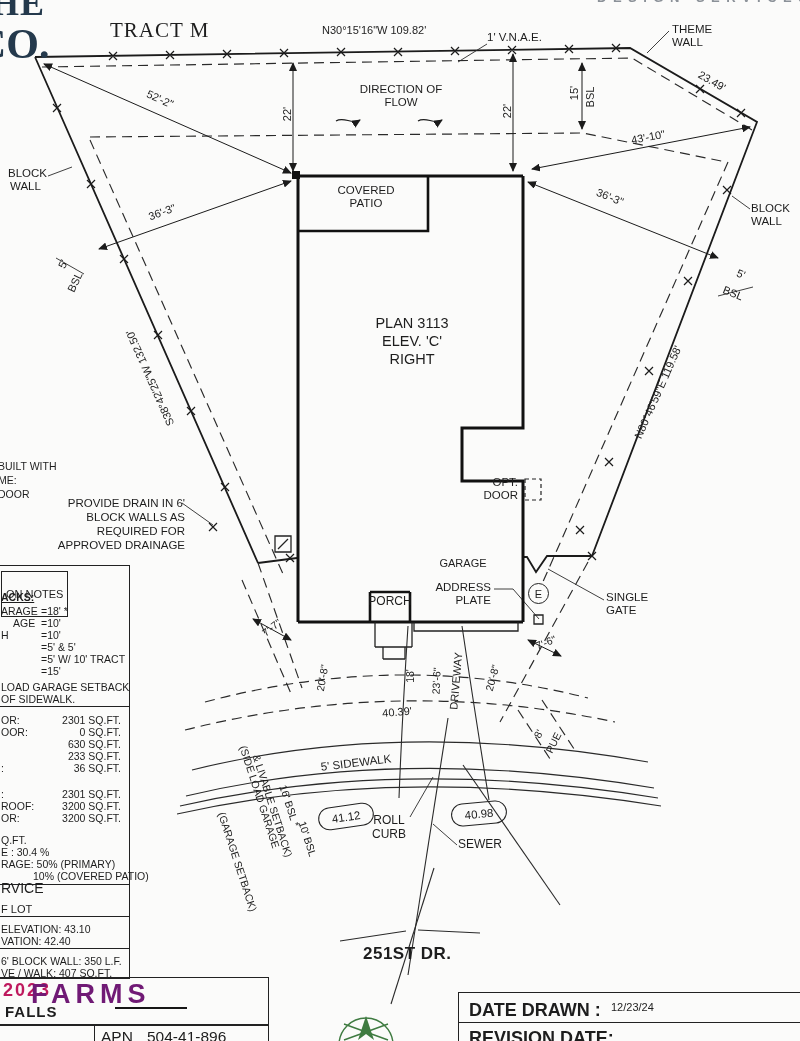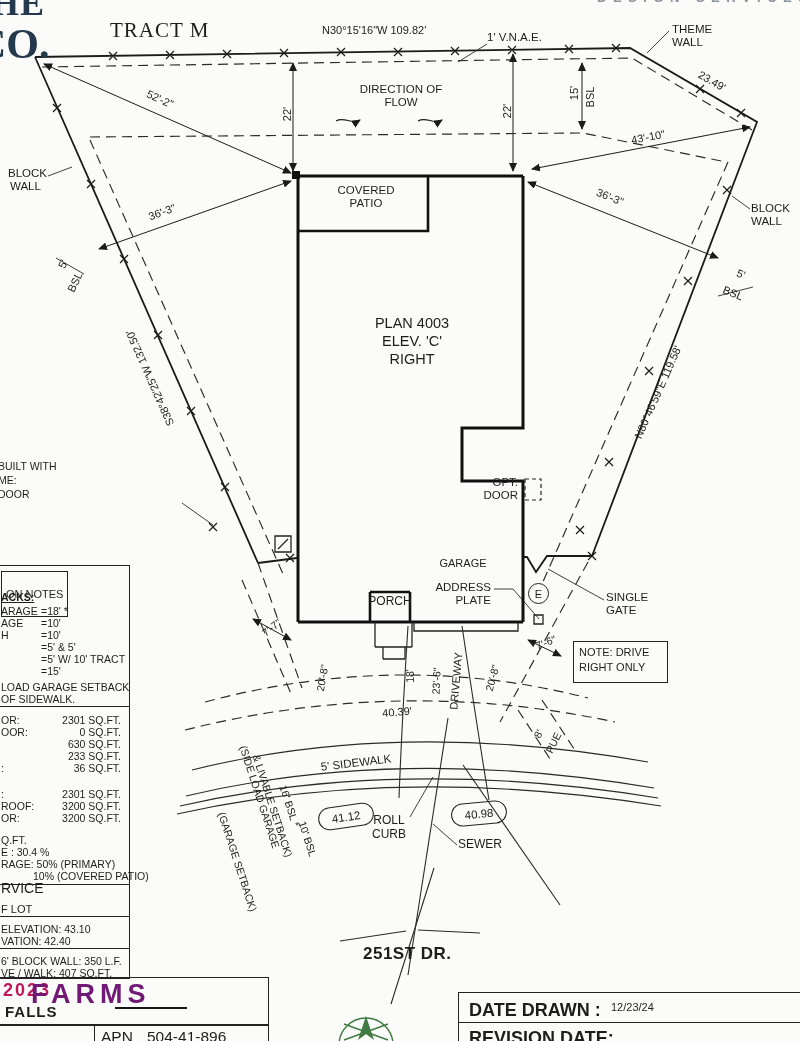--- a/index.html
+++ b/index.html
@@ -155,46 +155,48 @@
   <div class="lbl t11" style="left:162px;top:212px;transform:translate(-50%,-50%) rotate(-20deg)">36'-3"</div>
   <div class="lbl t11" style="left:610px;top:197px;transform:translate(-50%,-50%) rotate(22deg)">36'-3"</div>
   <div class="lbl t11" style="left:648px;top:137px;transform:translate(-50%,-50%) rotate(-11deg)">43'-10"</div>
   <div class="lbl t11" style="left:287px;top:114px;transform:translate(-50%,-50%) rotate(-90deg)">22'</div>
   <div class="lbl t11" style="left:507px;top:111px;transform:translate(-50%,-50%) rotate(-90deg)">22'</div>
   <div class="lbl t115 c" style="left:401px;top:89px">DIRECTION OF</div>
   <div class="lbl t115 c" style="left:401px;top:102px">FLOW</div>
 
   <div class="lbl t115 c" style="left:366px;top:190px">COVERED</div>
   <div class="lbl t115 c" style="left:366px;top:203px">PATIO</div>
-  <div class="lbl t14 c" style="left:412px;top:323px">PLAN 4003</div>
+  <div class="lbl t14 c" style="left:412px;top:323px">PLAN 3113</div>
   <div class="lbl t14 c" style="left:412px;top:341px">ELEV. 'C'</div>
   <div class="lbl t14 c" style="left:412px;top:359px">RIGHT</div>
   <div class="lbl rt" style="left:458px;top:476px;width:60px;font-size:11.5px">
     <div>OPT.</div>
     <div>DOOR</div>
   </div>
   <div class="lbl t125 c" style="left:463px;top:563px">GARAGE</div>
   <div class="lbl t12 c" style="left:390px;top:602px">PORCH</div>
   <div class="lbl rt" style="left:403px;top:581px;width:88px;font-size:11.5px">
     <div>ADDRESS</div>
     <div>PLATE</div>
   </div>
   <div style="position:absolute;left:528px;top:583px;width:19px;height:19px;border:1.4px solid #222;border-radius:50%;display:flex;align-items:center;justify-content:center;font-size:11px">
     <span>E</span>
   </div>
   <div class="lbl t115" style="left:606px;top:591px">SINGLE</div>
   <div class="lbl t115" style="left:606px;top:604px">GATE</div>
 
+  <div class="lbl rt" style="left:38px;top:496px;width:147px;font-size:11.5px;line-height:14px">
+    <div>PROVIDE DRAIN IN 6'</div>
+    <div>BLOCK WALLS AS</div>
+    <div>REQUIRED FOR</div>
+    <div>APPROVED DRAINAGE</div>
+  </div>
   <div class="lbl t10" style="left:-2px;top:461px">BUILT WITH</div>
   <div class="lbl t10" style="left:-2px;top:475px">ME:</div>
   <div class="lbl t10" style="left:-2px;top:489px">DOOR</div>
-  <div class="box" style="left:573px;top:641px;width:93px;height:40px;border-width:1.6px">
-    <div class="lbl t125" style="left:5px;top:4px">NOTE: DRIVE</div>
-    <div class="lbl t125" style="left:5px;top:19px">RIGHT ONLY</div>
-  </div>
 
   <div class="lbl t10" style="left:272px;top:628px;transform:translate(-50%,-50%) rotate(-38deg)">7'-7"</div>
   <div class="lbl t10" style="left:546px;top:643px;transform:translate(-50%,-50%) rotate(-22deg)">7'-6"</div>
   <div class="lbl t10" style="left:323px;top:678px;transform:translate(-50%,-50%) rotate(-80deg)">20'-8"</div>
   <div class="lbl t10" style="left:411px;top:676px;transform:translate(-50%,-50%) rotate(-90deg)">18'</div>
   <div class="lbl t10" style="left:437px;top:681px;transform:translate(-50%,-50%) rotate(-87deg)">23'-6"</div>
   <div class="lbl t11" style="left:456px;top:681px;transform:translate(-50%,-50%) rotate(-85deg)">DRIVEWAY</div>
   <div class="lbl t10" style="left:493px;top:678px;transform:translate(-50%,-50%) rotate(-75deg)">20'-8"</div>
   <div class="lbl t10" style="left:539px;top:734px;transform:translate(-50%,-50%) rotate(-63deg)">8'</div>
   <div class="lbl t10" style="left:554px;top:743px;transform:translate(-50%,-50%) rotate(-63deg)">PUE</div>
@@ -215,21 +217,21 @@
   <div class="lbl t10" style="left:272px;top:806px;transform:translate(-50%,-50%) rotate(72deg)">&amp; LIVABLE SETBACK)</div>
   <div class="lbl t10" style="left:237px;top:862px;transform:translate(-50%,-50%) rotate(72deg)">(GARAGE SETBACK)</div>
   <div class="lbl" style="left:363px;top:944px;font-size:17px;font-weight:700;letter-spacing:0.5px">251ST DR.</div>
 
   <div class="box" style="left:-4px;top:565px;width:132px;height:412px">
     <div style="position:absolute;left:4px;top:5px;border:1.2px solid #222;padding:16px 4px;font-size:11px">ON NOTES</div>
     <div class="pl" style="left:4px;top:25px;font-weight:600;text-decoration:underline">ACKS:</div>
 
     <div class="pl" style="left:4px;top:39px">ARAGE</div>
     <div class="pl" style="left:44px;top:39px">=18' *</div>
-    <div class="pl" style="left:4px;top:51px">AGE</div>
+    <div class="pl" style="left:16px;top:51px">AGE</div>
     <div class="pl" style="left:44px;top:51px">=10'</div>
     <div class="pl" style="left:4px;top:63px">H</div>
     <div class="pl" style="left:44px;top:63px">=10'</div>
     <div class="pl" style="left:44px;top:75px">=5' &amp; 5'</div>
     <div class="pl" style="left:44px;top:87px">=5' W/ 10' TRACT</div>
     <div class="pl" style="left:44px;top:99px">=15'</div>
     <div class="pl" style="left:4px;top:115px">LOAD GARAGE SETBACK</div>
     <div class="pl" style="left:4px;top:127px">OF SIDEWALK.</div>
 
     <div class="hr" style="top:140px"></div>

